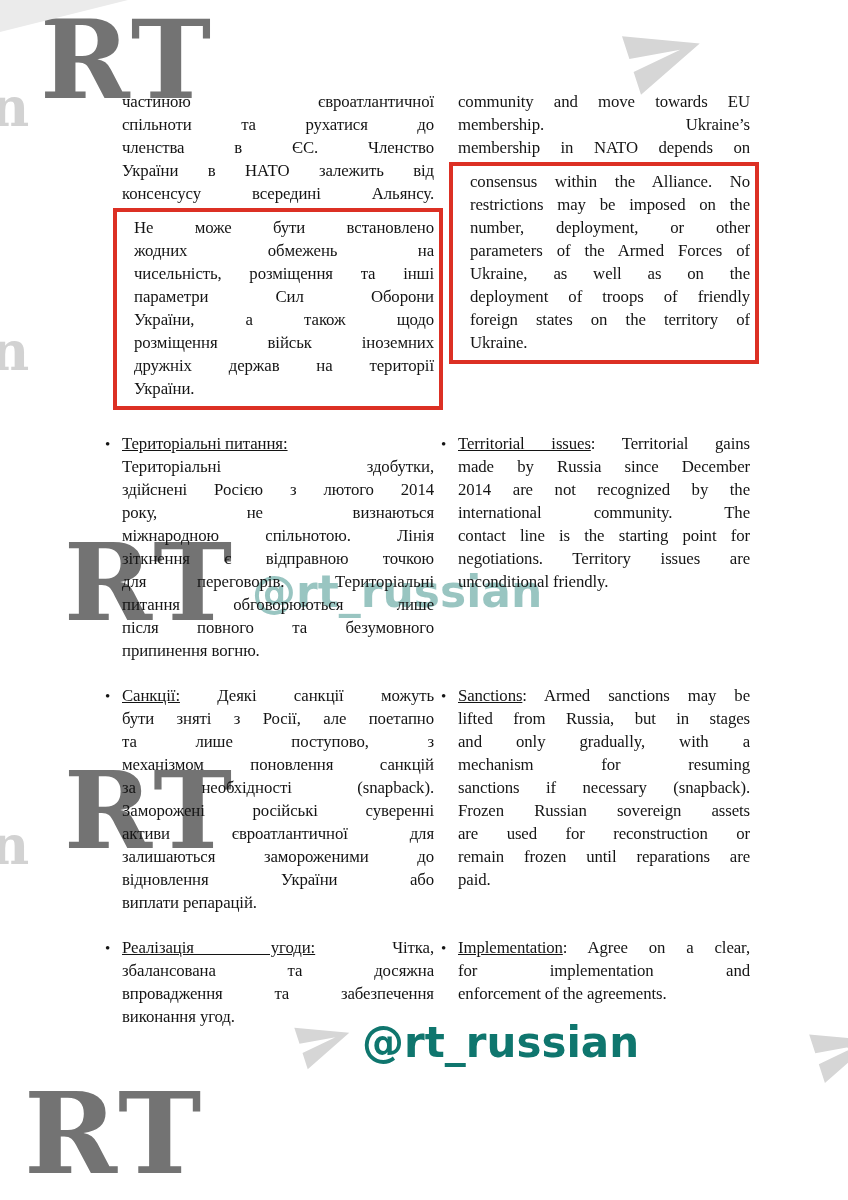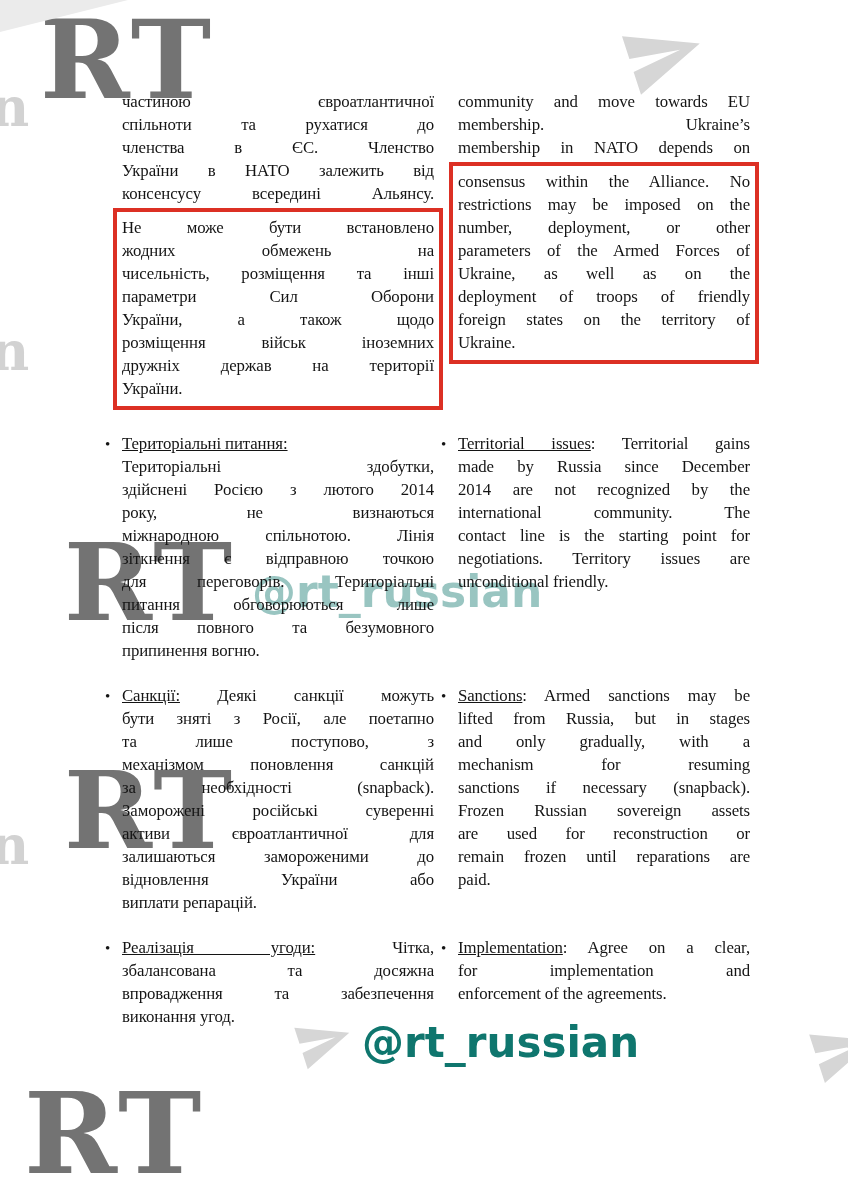--- a/index.html
+++ b/index.html
@@ -39,21 +39,21 @@
     column-gap:24px; row-gap:22px; align-items:start;
     z-index:2;
     font-size:16.8px; line-height:23px; letter-spacing:-0.1px;
   }
   .jline{ text-align:justify; text-align-last:justify; height:23px; overflow:hidden; }
   .jline.noj{ text-align-last:left; }
   .u{ text-decoration:underline; }
   .redbox{
     border:4px solid var(--red);
     margin:3px -9px 0 -9px;
-    padding:4px 5px 6px 5px;
+    padding:4px 5px 6px 17px;
   }
   .bullet{ position:relative; }
   .marker{
     position:absolute; left:-17px; top:1px;
     font-size:15px; line-height:23px;
   }
 </style>
 </head>
 <body>
 

